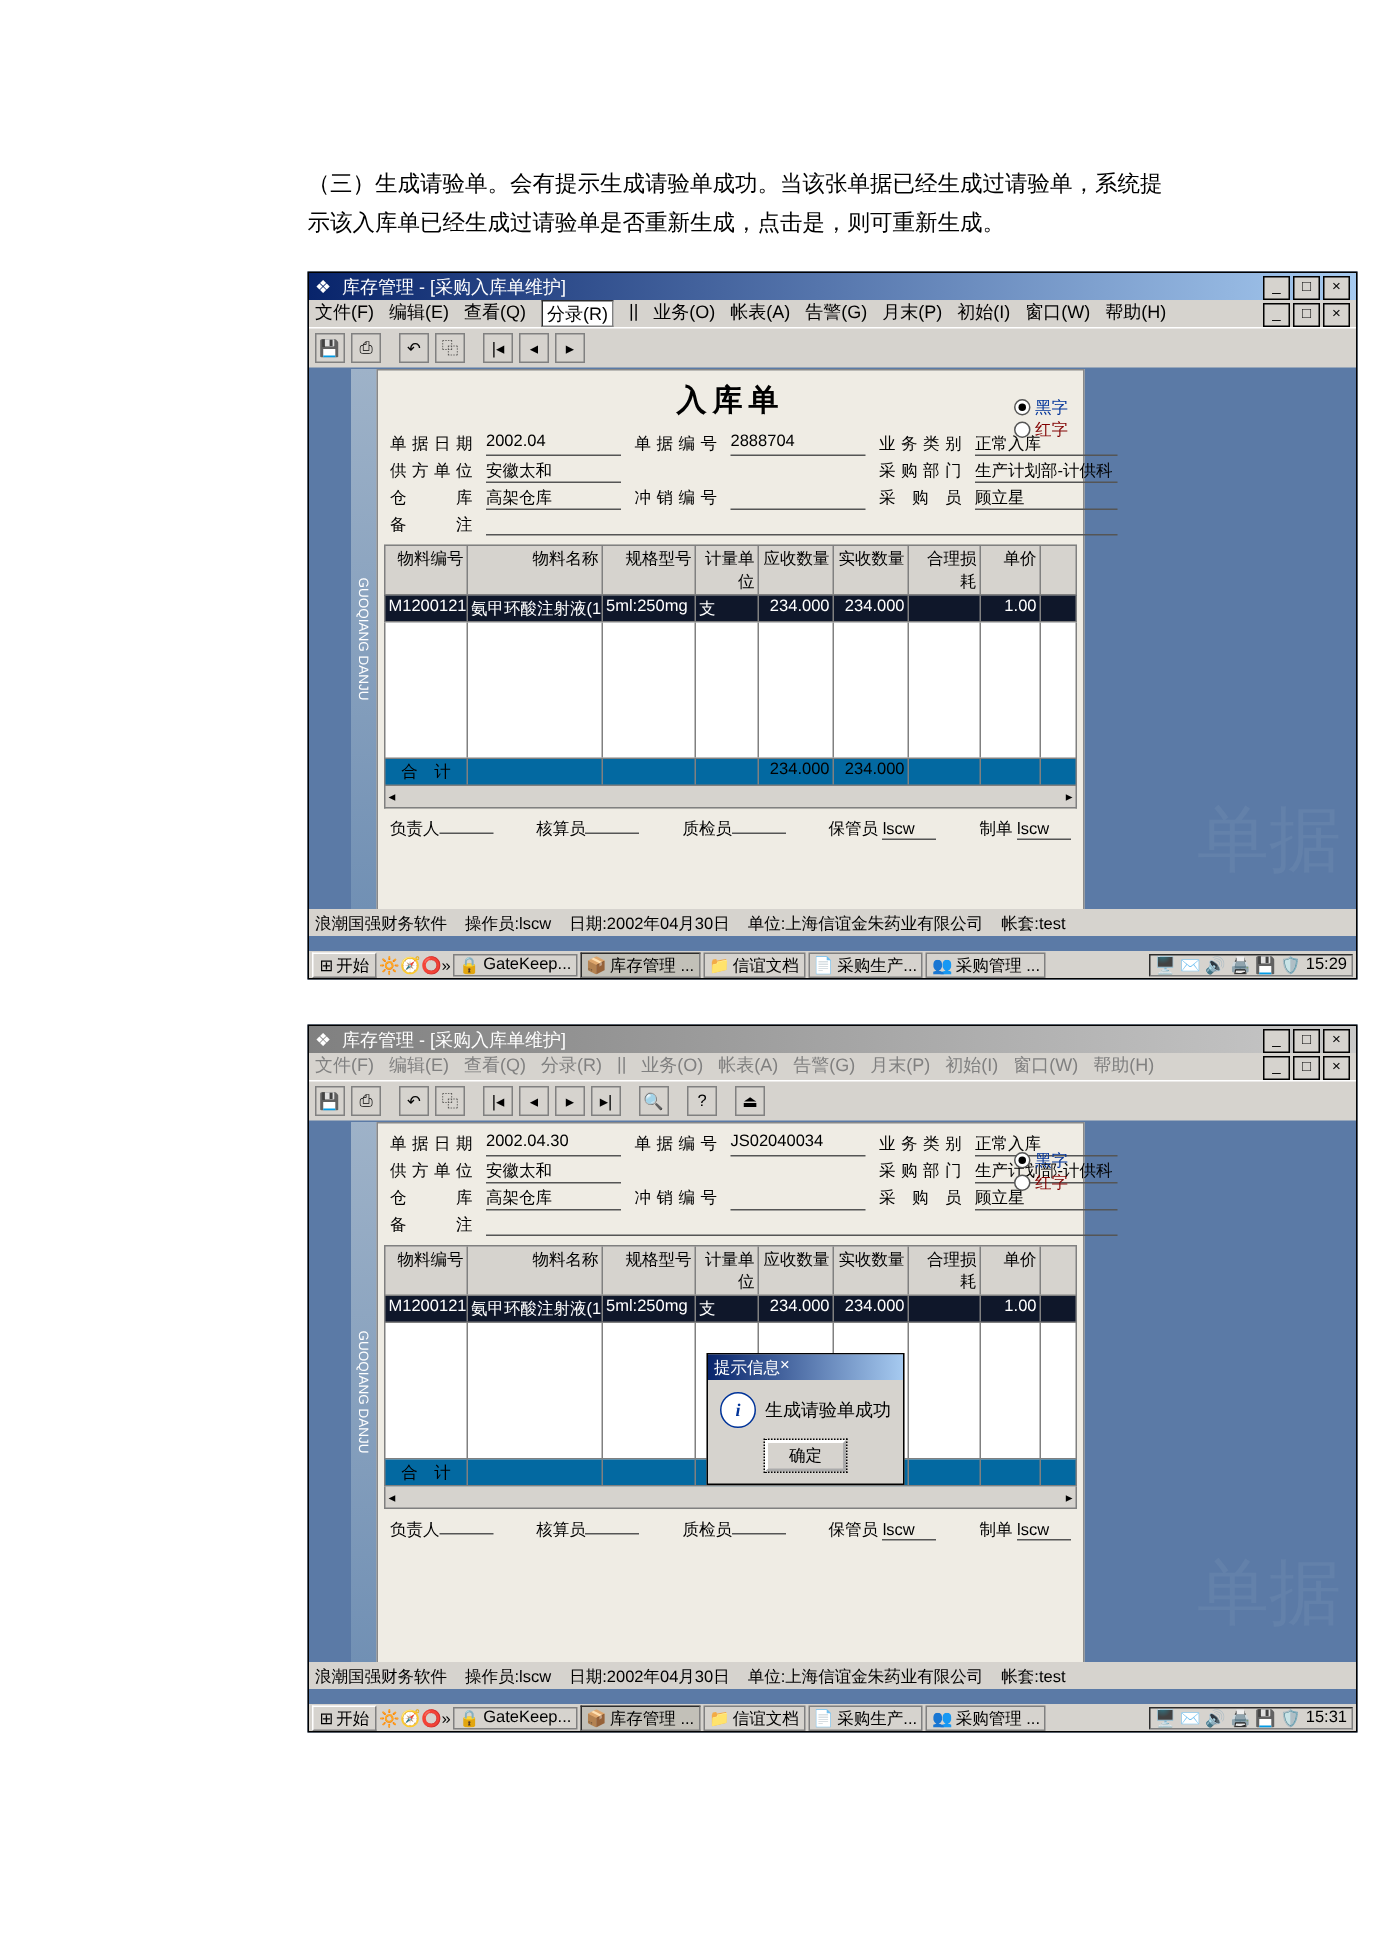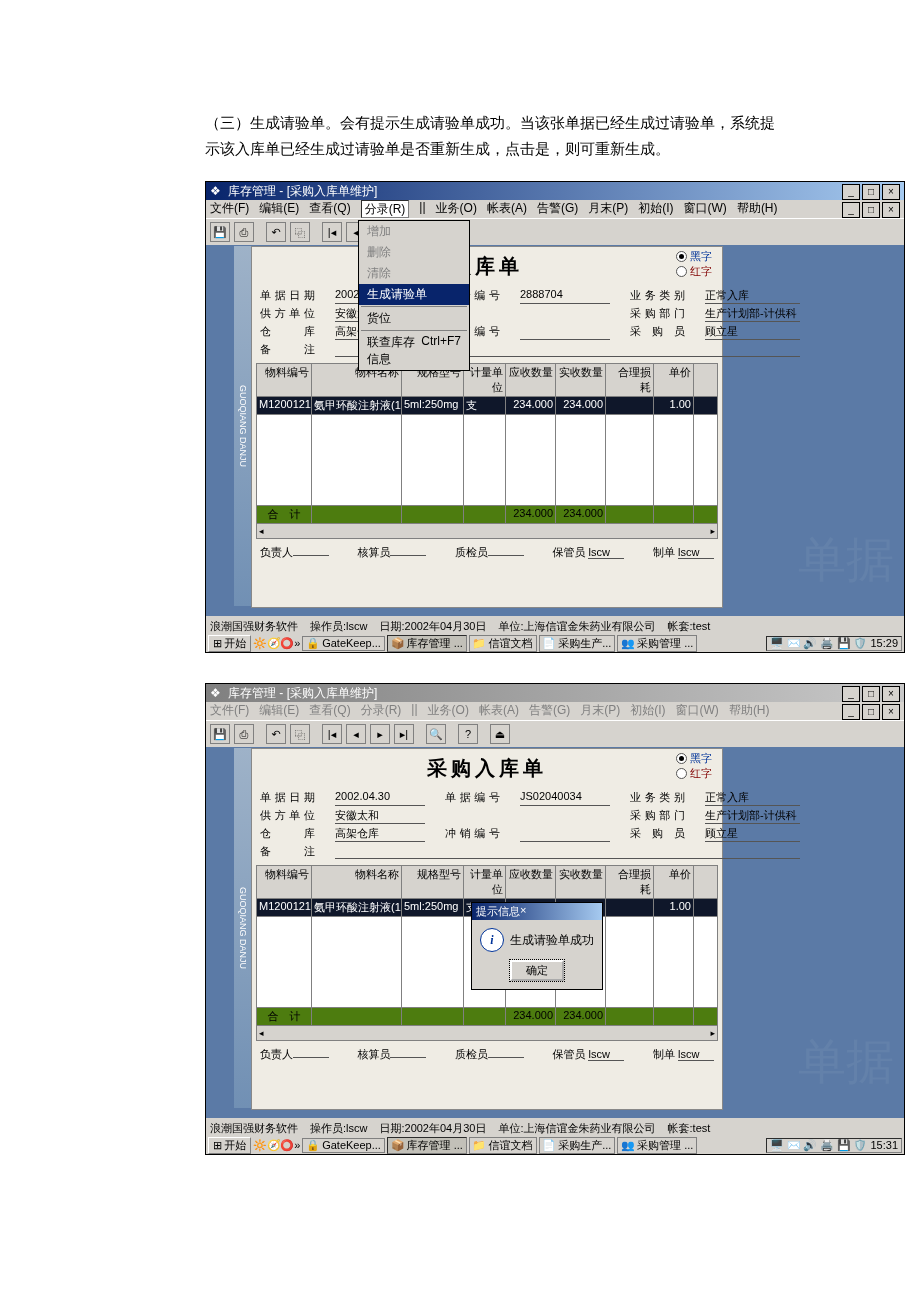--- a/index.html
+++ b/index.html
@@ -32,51 +32,51 @@
   .dropdown .item.disabled { color:#808080; }
   .dropdown .item.sel { background:#08246b; color:#fff; }
   .dropdown .sepline { height:1px; background:#808080; margin:1px 2px; }
   .dropdown .item.kc { display:flex; justify-content:space-between; }
 
   
   .panel { position:absolute; left:45px; top:64px; width:470px; height:360px; background:#efece4; border:1px solid #888; }
   .sidebar { position:absolute; left:28px; top:64px; width:17px; height:360px; background:linear-gradient(#9eb2c8,#7190b4); color:#fff; display:flex; align-items:center; justify-content:center; font-size:9px; writing-mode:vertical-rl; }
 
   .formtitle { text-align:center; font-size:20px; font-family:"SimSun"; font-weight:bold; letter-spacing:4px; padding:6px 0 2px 0; }
-  .radios { position:absolute; right:10px; top:2px; font-size:11px; }
+  .radios { position:absolute; right:10px; top:17px; font-size:11px; }
   .radios .r { display:flex; align-items:center; gap:3px; }
   .radio-dot { width:9px; height:9px; border-radius:50%; border:1px solid #555; display:inline-block; background:#fff; }
   .radio-dot.on::after{ content:""; display:block; width:5px; height:5px; background:#000; border-radius:50%; margin:2px; }
   .blue-text{color:#003399;} .red-text{color:#800000;}
 
-  .formgrid { display:grid; grid-template-columns:55px 90px 55px 90px 55px 95px; font-size:11px; padding:6px 8px 2px 8px; gap:2px 20px; }
+  .formgrid { display:grid; grid-template-columns:55px 90px 55px 90px 55px 95px; font-size:11px; padding:6px 8px 2px 8px; gap:2px 9px; }
   .lbl { text-align:justify; text-align-last:justify; }
   .val { border-bottom:1px solid #555; min-height:13px; white-space:nowrap; overflow:hidden; color:#000; }
 
   
   .table { margin:4px 4px 0 4px; font-size:11px; }
   .thead { display:grid; grid-template-columns:55px 90px 62px 42px 50px 50px 48px 40px; background:#d6d3ce; border:1px solid #808080; }
   .thead div { border-right:1px solid #808080; padding:1px 2px; text-align:right; }
   .trow { display:grid; grid-template-columns:55px 90px 62px 42px 50px 50px 48px 40px; background:#0f172a; color:#fff; border:1px solid #808080; border-top:none; }
   .trow div { border-right:1px solid #808080; padding:1px 2px; white-space:nowrap; overflow:hidden; }
   .emptyrows { height:90px; background:#fff; border:1px solid #808080; border-top:none; display:grid; grid-template-columns:55px 90px 62px 42px 50px 50px 48px 40px; }
   .emptyrows div { border-right:1px solid #808080; }
-  .sumrow { display:grid; grid-template-columns:55px 90px 62px 42px 50px 50px 48px 40px; background:#4d7c0f; border:1px solid #808080; border-top:none; }
+  .sumrow { display:grid; grid-template-columns:55px 90px 62px 42px 50px 50px 48px 40px; background:#0369a1; border:1px solid #808080; border-top:none; }
   .sumrow div { border-right:1px solid #808080; padding:1px 2px; text-align:center; }
   .scrollbar { height:14px; background:#d6d3ce; border:1px solid #808080; border-top:none; display:flex; justify-content:space-between; align-items:center; padding:0 2px; font-size:9px; }
 
   .footersign { display:flex; justify-content:space-between; font-size:11px; padding:6px 8px 0 8px; }
   .footersign span{ white-space:nowrap; }
   .footersign .line{ display:inline-block; border-bottom:1px solid #555; min-width:36px; }
 
   
   .wm { position:absolute; right:10px; bottom:60px; color:#6986ad; font-size:48px; font-family:"STKaiti","KaiTi",serif; opacity:.6; pointer-events:none; }
 
   
-  .statusbar { position:absolute; left:0; right:0; bottom:18px; height:18px; background:#d6d3ce; display:flex; align-items:flex-end; padding:0 4px; gap:12px; font-size:11px; }
+  .statusbar { position:absolute; left:0; right:0; bottom:28px; height:18px; background:#d6d3ce; display:flex; align-items:center; padding:0 4px; gap:12px; font-size:11px; }
   .taskbar { position:absolute; left:0; right:0; bottom:0; height:18px; background:#d6d3ce; display:flex; align-items:center; padding:0 2px; gap:2px; font-size:11px; }
   .taskbar .start{ display:flex; align-items:center; gap:2px; padding:0 4px; border:1px solid #fff; border-right-color:#808080; border-bottom-color:#808080; }
   .taskbar .task { border:1px solid #808080; padding:0 3px; background:#d6d3ce; display:flex; align-items:center; gap:2px; white-space:nowrap; overflow:hidden; }
   .taskbar .task.act{ background:#c2c0b8; border:1px inset #808080; }
   .taskbar .tray{ margin-left:auto; display:flex; align-items:center; gap:3px; padding:0 3px; border:1px inset #808080; }
 
   
   .modal { position:absolute; left:265px; top:218px; width:130px; background:#d6d3ce; border:1px solid #000; z-index:50; }
   .modal .mtitle{ background:linear-gradient(to right,#08246b,#a6caf0); color:#fff; font-size:11px; padding:1px 4px; display:flex; }
   .modal .mbody{ display:flex; align-items:center; gap:6px; padding:8px; }
@@ -127,33 +127,20 @@
         <div class="tb">⎙</div>
         <div class="tb sep"></div>
         <div class="tb">↶</div>
         <div class="tb">⿻</div>
         <div class="tb sep"></div>
         <div class="tb">|◂</div>
         <div class="tb">◂</div>
         <div class="tb">▸</div>
       </div>
 
-      <div class="dropdown">
-        <div class="item disabled">增加</div>
-        <div class="item disabled">删除</div>
-        <div class="item disabled">清除</div>
-        <div class="item sel">生成请验单</div>
-        <div class="sepline"></div>
-        <div class="item">货位</div>
-        <div class="sepline"></div>
-        <div class="item kc">
-            <span>联查库存信息</span>
-            <span>Ctrl+F7</span>
-          </div>
-      </div>
 
       <div class="sidebar">GUOQIANG DANJU</div>
       <div class="panel">
         <div class="formtitle">入库单</div>
         <div class="radios">
           <div class="r">
               <span class="radio-dot on"></span>
               <span class="blue-text">黑字</span>
             </div>
           <div class="r">
@@ -315,21 +302,20 @@
           <div class="tb sep"></div>
           <div class="tb">🔍</div>
           <div class="tb sep"></div>
           <div class="tb">?</div>
           <div class="tb sep"></div>
           <div class="tb">⏏</div>
       </div>
 
       <div class="sidebar">GUOQIANG DANJU</div>
       <div class="panel">
-        <div class="formtitle">采购入库单</div>
         <div class="radios">
           <div class="r">
               <span class="radio-dot on"></span>
               <span class="blue-text">黑字</span>
             </div>
           <div class="r">
               <span class="radio-dot"></span>
               <span class="red-text">红字</span>
             </div>
         </div>

